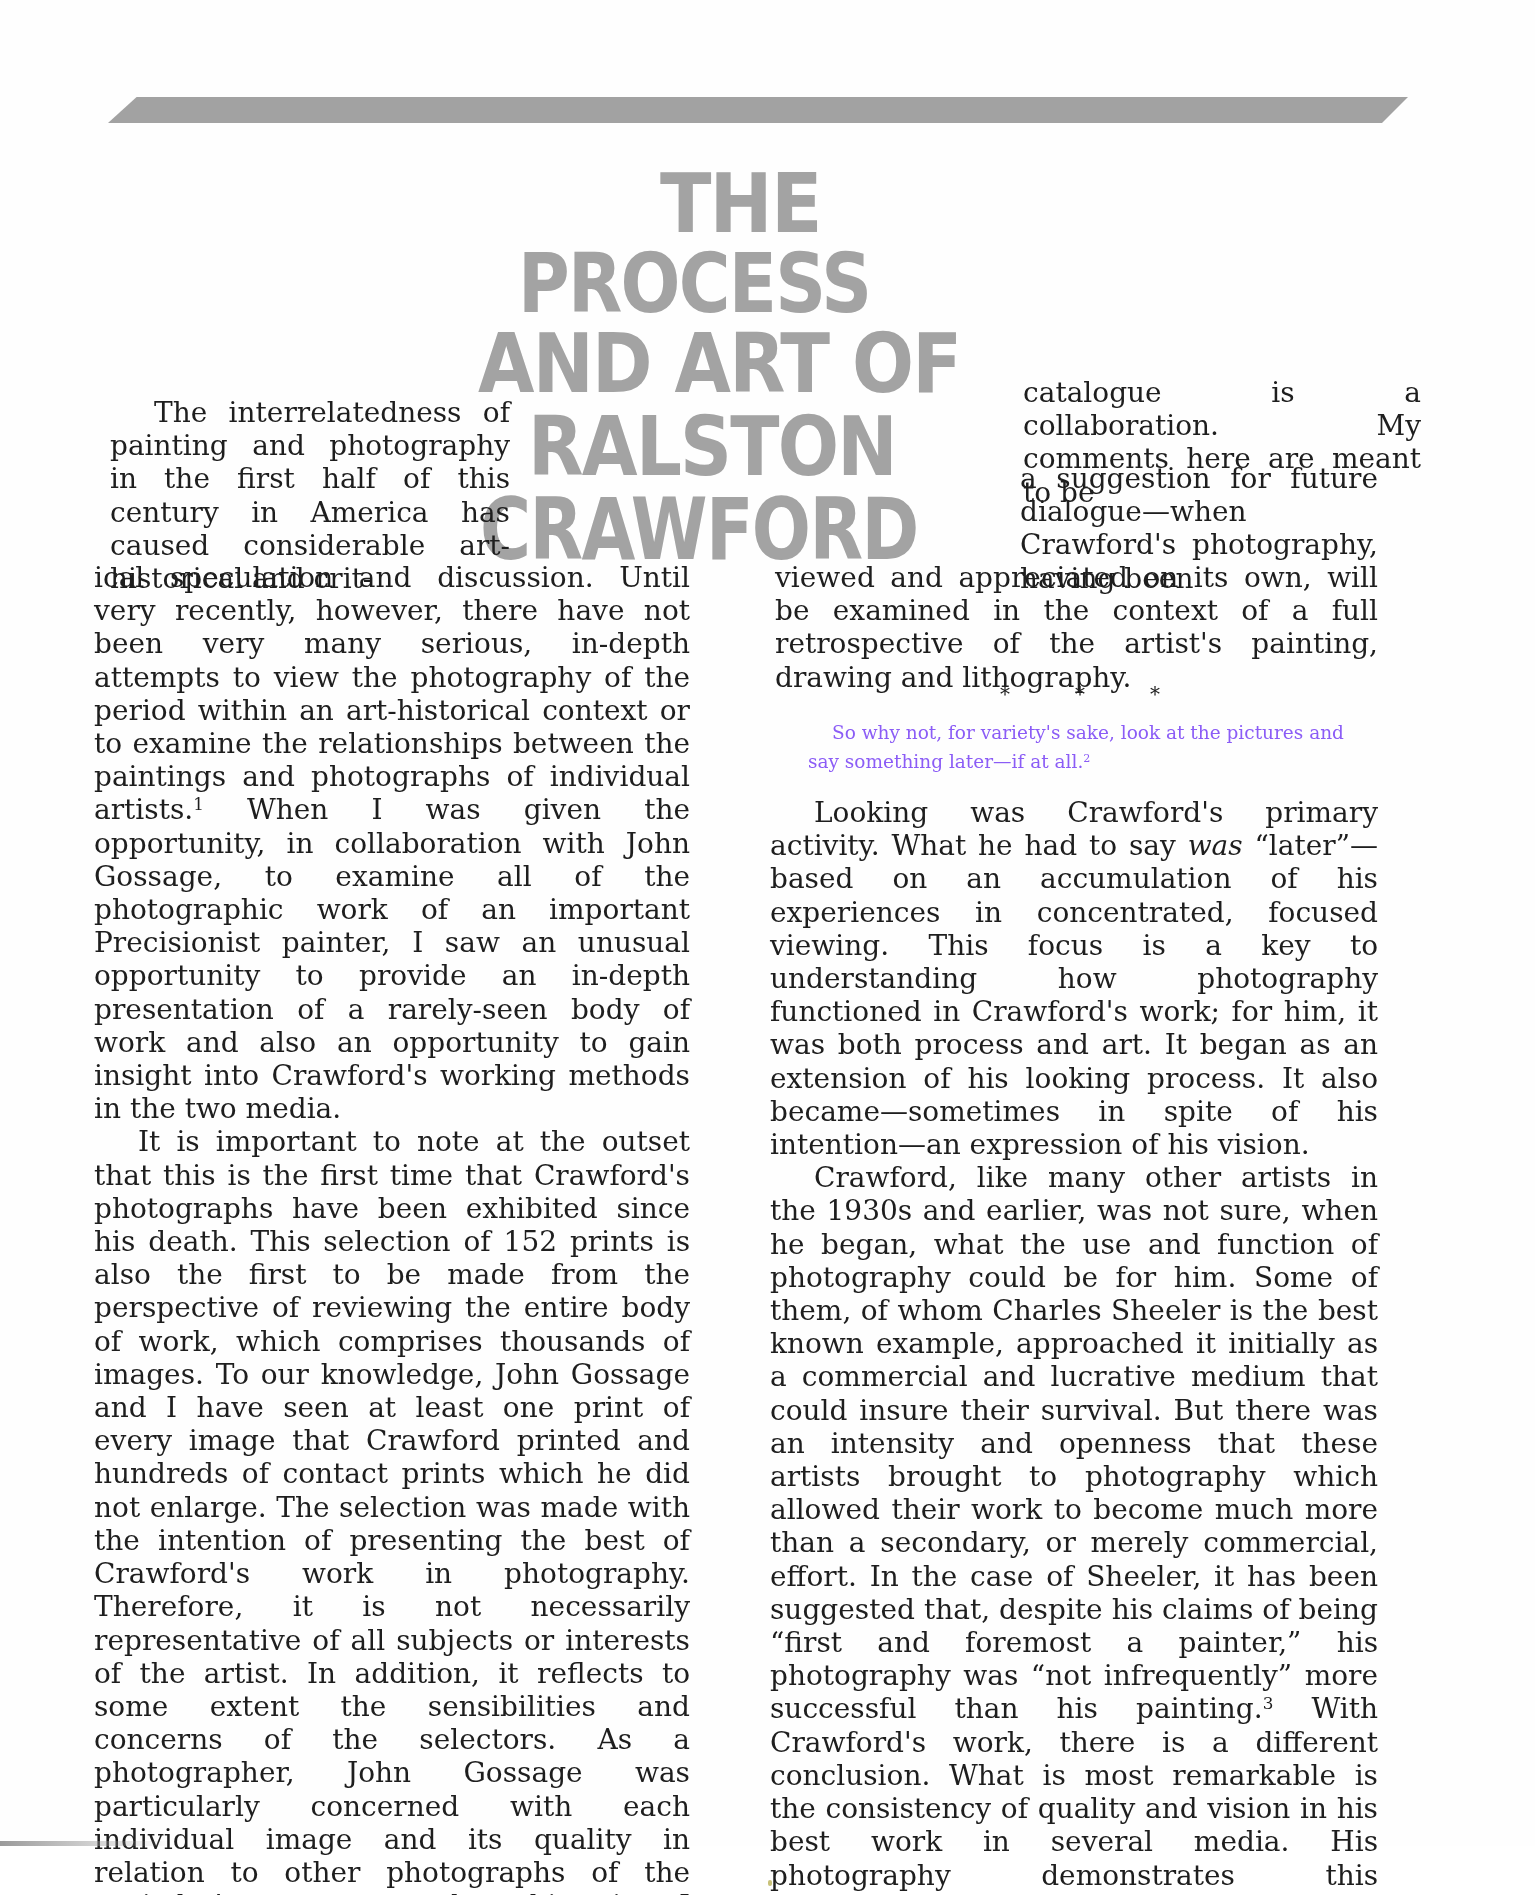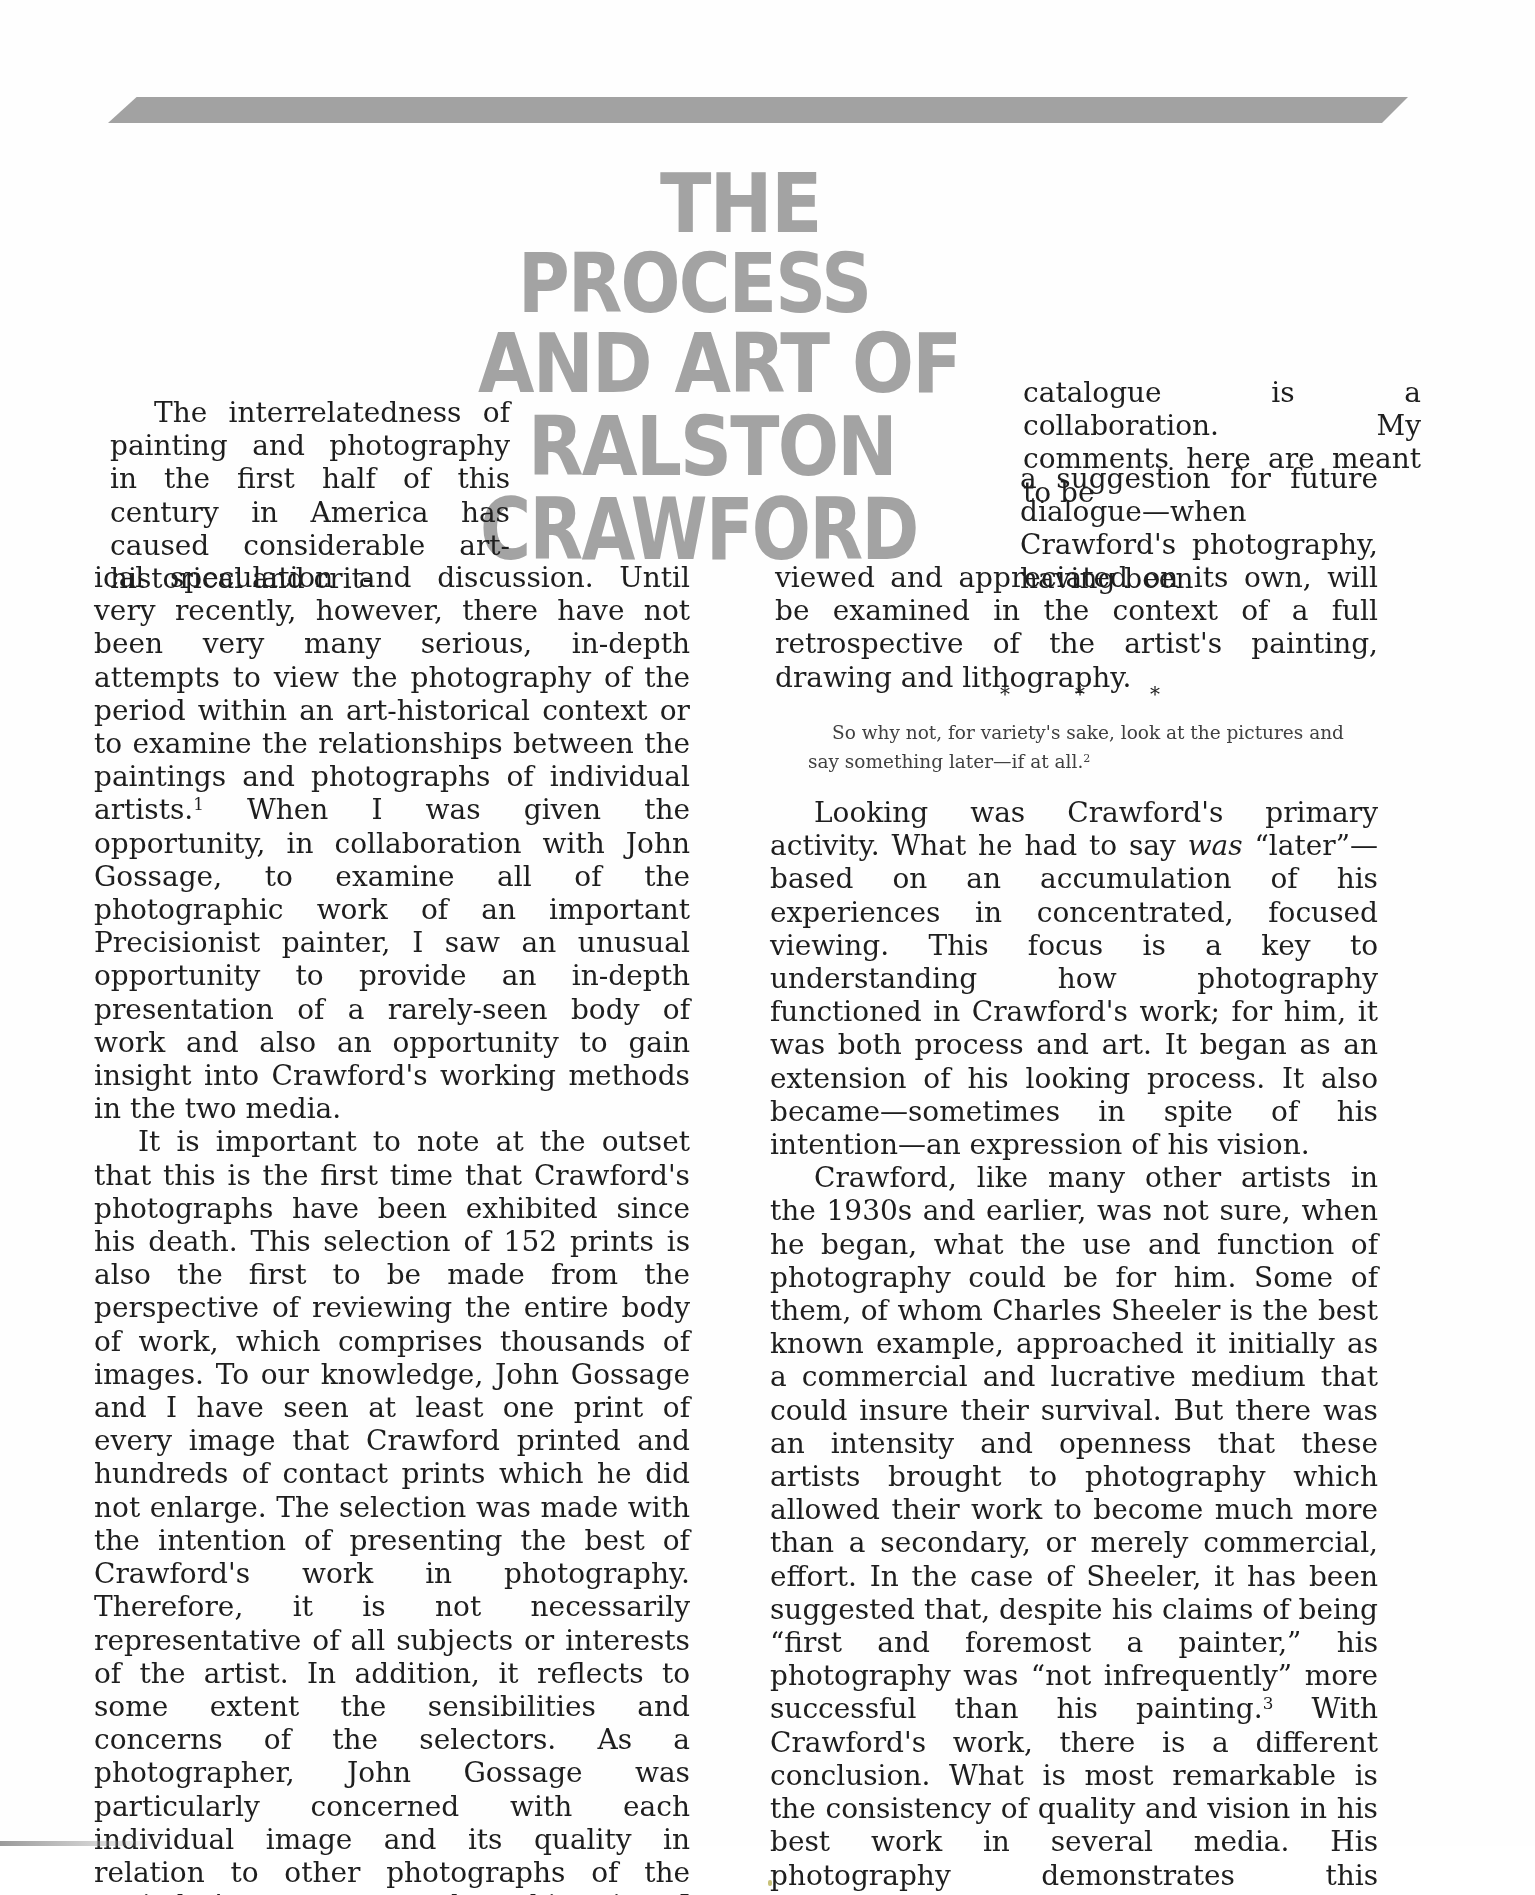--- a/index.html
+++ b/index.html
@@ -39,21 +39,21 @@
   .col-right-top2 { position: absolute; left: 1020px; top: 462px; width: 358px; }
   .col-right-a { position: absolute; left: 775px; top: 561px; width: 603px; }
 
   .stars {
     position: absolute; left: 1000px; top: 682px; width: 160px;
     display: flex; justify-content: space-between;
     font-family: "DejaVu Serif", serif; font-size: 20px; color: #222;
   }
   .epigraph {
     position: absolute; left: 808px; top: 718px; width: 540px;
-    font-family: "DejaVu Serif", serif; font-size: 18.5px; line-height: 29px; color: #404040;
+    font-family: "DejaVu Serif", serif; font-size: 18.5px; line-height: 29px; color: #8b5cf6;
     text-align: left; margin: 0;
   }
   .epigraph .first { padding-left: 24px; display: inline; }
 
   .col-right-b { position: absolute; left: 770px; top: 796px; width: 608px; }
 
   .sup { font-size: 0.6em; vertical-align: 0.55em; line-height: 0; }
   em { font-style: italic; }
 
   .scan-edge {

